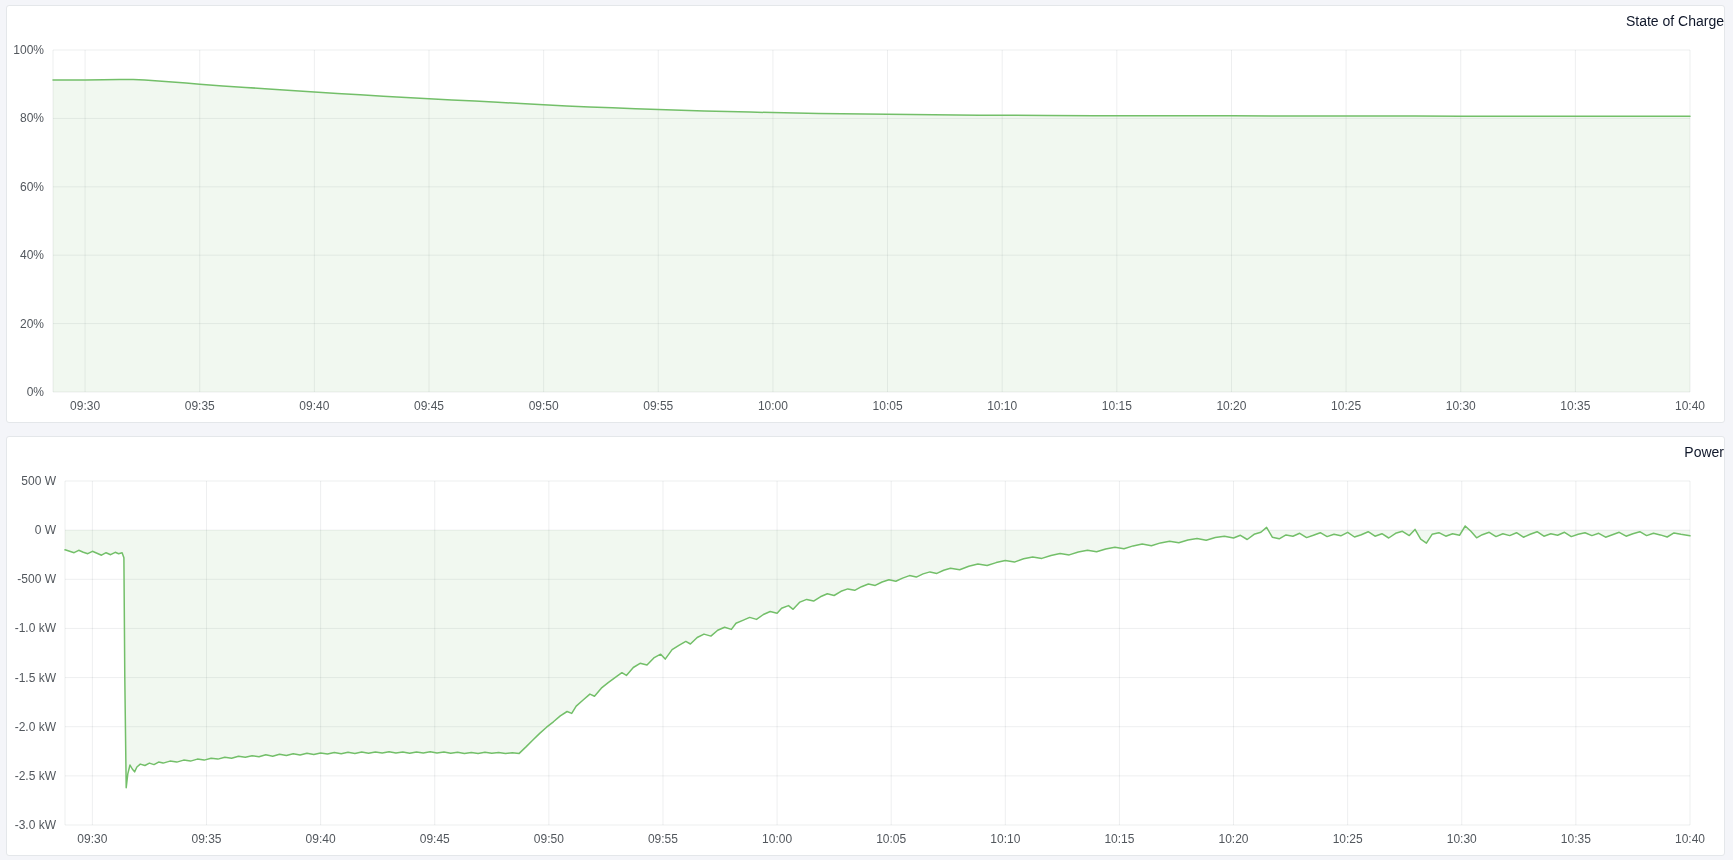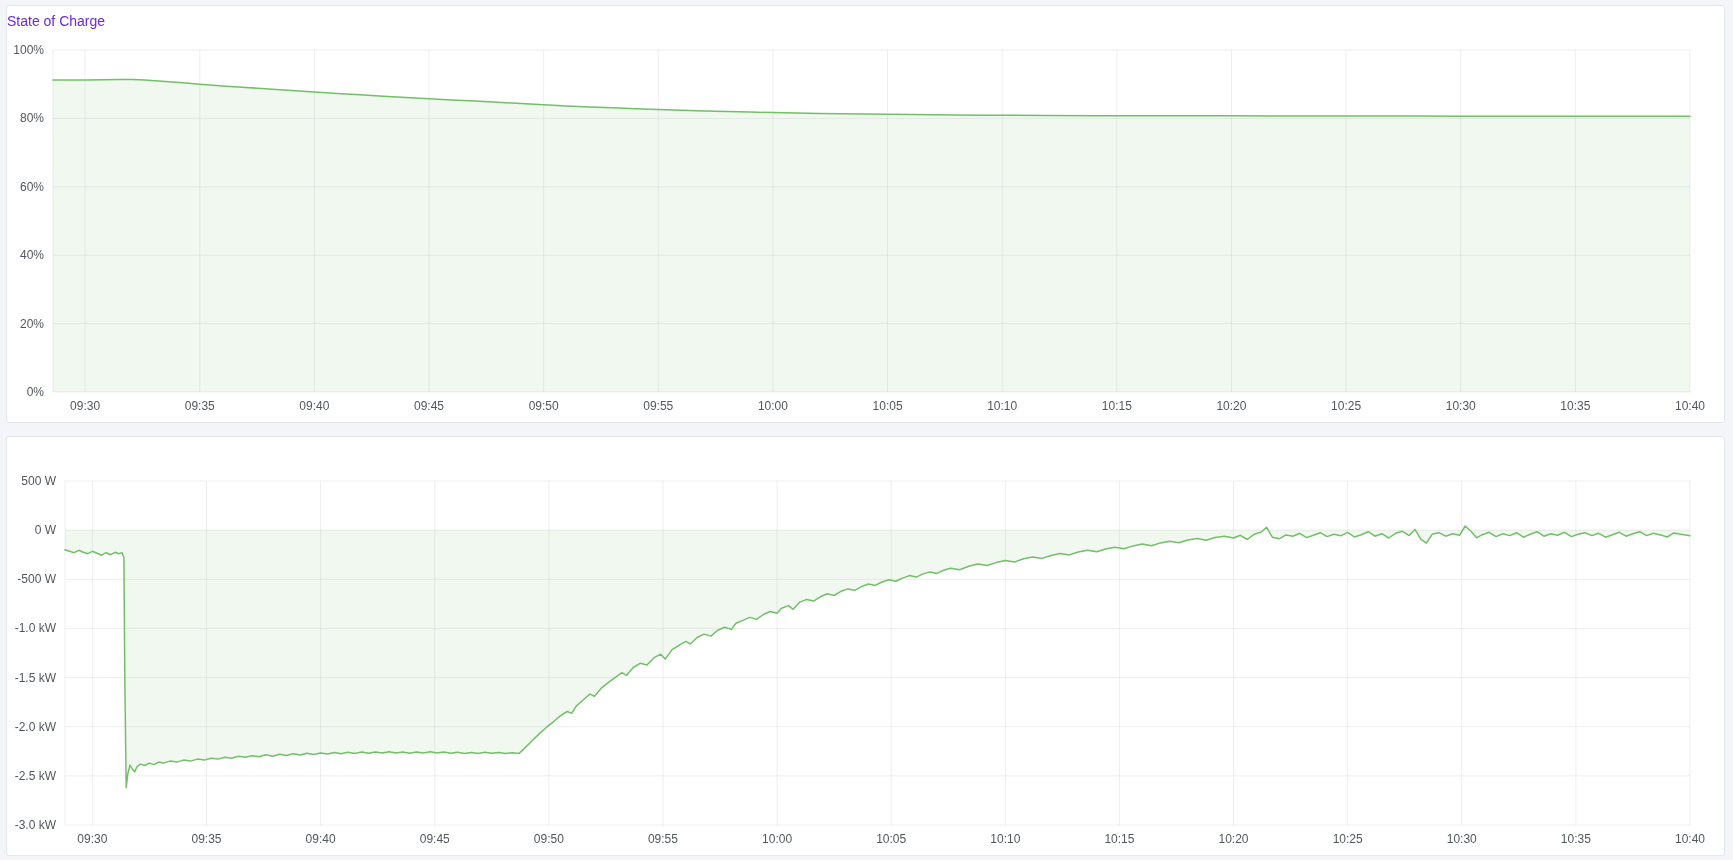--- a/index.html
+++ b/index.html
@@ -10,22 +10,22 @@
     -webkit-font-smoothing:antialiased;
   }
   .panel{
     position:absolute;left:6px;width:1719px;
     background:#ffffff;border:1px solid #e4e7ea;border-radius:3px;
     box-sizing:border-box;
   }
   #panel-0{top:5px;height:418px;}
   #panel-1{top:436px;height:420px;}
   .panel-title{
-    height:30px;line-height:30px;text-align:left;
-    font-size:14px;font-weight:500;color:#6d28d9;
+    height:30px;line-height:30px;text-align:right;
+    font-size:14px;font-weight:500;color:#0f172a;
     cursor:pointer;user-select:none;
   }
   .chart-svg{display:block;position:absolute;left:0;bottom:0;}
   .tick-label{font-family:"Liberation Sans",sans-serif;font-size:12px;fill:#52575d;}
 </style>
 </head>
 <body>
 
 <div class="panel" id="panel-0">
   <div class="panel-title">State of Charge</div>
@@ -72,20 +72,21 @@
       <line x1="1568.3641456582634" x2="1568.3641456582634" y1="14" y2="356" stroke="rgba(20,30,40,0.07)" stroke-width="1"></line>
       <text x="1568.3641456582634" y="374" text-anchor="middle" class="tick-label">10:35</text>
       <line x1="1683" x2="1683" y1="14" y2="356" stroke="rgba(20,30,40,0.07)" stroke-width="1"></line>
       <text x="1683" y="374" text-anchor="middle" class="tick-label">10:40</text>
       <path d="M46.0,356.0 L46.0,43.9 L78.1,44.1 L96.4,43.8 L112.5,43.4 L126.2,43.6 L137.7,44.1 L151.5,45.0 L165.2,46.0 L179.0,47.0 L192.7,48.2 L215.7,49.9 L238.6,51.4 L261.5,53.0 L284.4,54.5 L307.4,56.1 L330.3,57.4 L353.2,58.8 L376.2,60.2 L399.1,61.5 L422.0,62.7 L444.9,63.9 L467.9,65.1 L490.8,66.3 L513.7,67.5 L536.6,68.7 L559.6,69.9 L582.5,70.9 L605.4,71.8 L628.4,72.7 L651.3,73.5 L674.2,74.2 L697.1,74.9 L720.1,75.6 L743.0,76.1 L765.9,76.6 L788.8,77.1 L811.8,77.4 L834.7,77.8 L857.6,78.1 L880.5,78.3 L903.5,78.6 L926.4,78.8 L949.3,79.0 L972.3,79.2 L995.2,79.3 L1041.0,79.5 L1086.9,79.7 L1132.7,79.7 L1178.6,79.8 L1224.5,79.8 L1270.3,79.9 L1316.2,80.0 L1362.0,80.0 L1407.9,80.1 L1453.7,80.2 L1499.6,80.2 L1545.4,80.2 L1591.3,80.3 L1637.1,80.3 L1683.0,80.3 L1683.0,356.0 Z" fill="rgba(115,191,105,0.10)" stroke="none"></path>
       <path d="M46.0,43.9 L78.1,44.1 L96.4,43.8 L112.5,43.4 L126.2,43.6 L137.7,44.1 L151.5,45.0 L165.2,46.0 L179.0,47.0 L192.7,48.2 L215.7,49.9 L238.6,51.4 L261.5,53.0 L284.4,54.5 L307.4,56.1 L330.3,57.4 L353.2,58.8 L376.2,60.2 L399.1,61.5 L422.0,62.7 L444.9,63.9 L467.9,65.1 L490.8,66.3 L513.7,67.5 L536.6,68.7 L559.6,69.9 L582.5,70.9 L605.4,71.8 L628.4,72.7 L651.3,73.5 L674.2,74.2 L697.1,74.9 L720.1,75.6 L743.0,76.1 L765.9,76.6 L788.8,77.1 L811.8,77.4 L834.7,77.8 L857.6,78.1 L880.5,78.3 L903.5,78.6 L926.4,78.8 L949.3,79.0 L972.3,79.2 L995.2,79.3 L1041.0,79.5 L1086.9,79.7 L1132.7,79.7 L1178.6,79.8 L1224.5,79.8 L1270.3,79.9 L1316.2,80.0 L1362.0,80.0 L1407.9,80.1 L1453.7,80.2 L1499.6,80.2 L1545.4,80.2 L1591.3,80.3 L1637.1,80.3 L1683.0,80.3" fill="none" stroke="#73bf69" stroke-width="1.5" stroke-linejoin="round" stroke-linecap="round"></path>
     </svg>
 </div>
 
 <div class="panel" id="panel-1">
+  <div class="panel-title">Power</div>
   <svg class="chart-svg" id="chart-1" width="1717" height="388">
       <line x1="58" x2="1683" y1="14" y2="14" stroke="rgba(20,30,40,0.07)" stroke-width="1"></line>
       <text x="49" y="18" text-anchor="end" class="tick-label">500 W</text>
       <line x1="58" x2="1683" y1="63.14285714285714" y2="63.14285714285714" stroke="rgba(20,30,40,0.07)" stroke-width="1"></line>
       <text x="49" y="67.14285714285714" text-anchor="end" class="tick-label">0 W</text>
       <line x1="58" x2="1683" y1="112.28571428571428" y2="112.28571428571428" stroke="rgba(20,30,40,0.07)" stroke-width="1"></line>
       <text x="49" y="116.28571428571428" text-anchor="end" class="tick-label">-500 W</text>
       <line x1="58" x2="1683" y1="161.42857142857142" y2="161.42857142857142" stroke="rgba(20,30,40,0.07)" stroke-width="1"></line>
       <text x="49" y="165.42857142857142" text-anchor="end" class="tick-label">-1.0 kW</text>
       <line x1="58" x2="1683" y1="210.57142857142856" y2="210.57142857142856" stroke="rgba(20,30,40,0.07)" stroke-width="1"></line>

